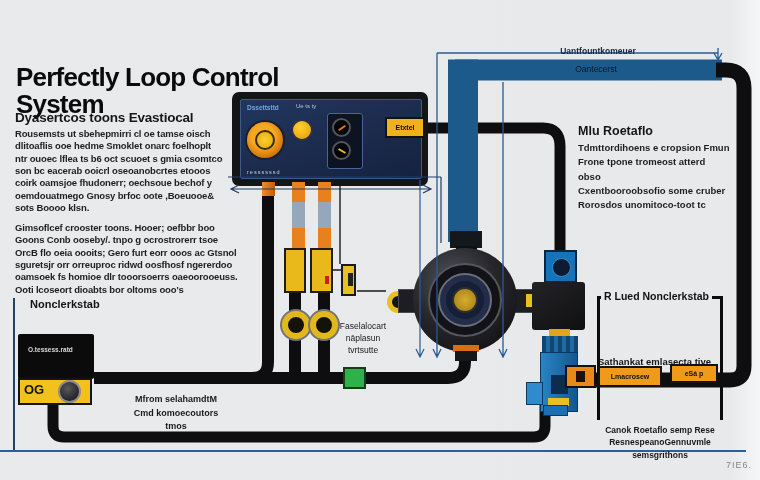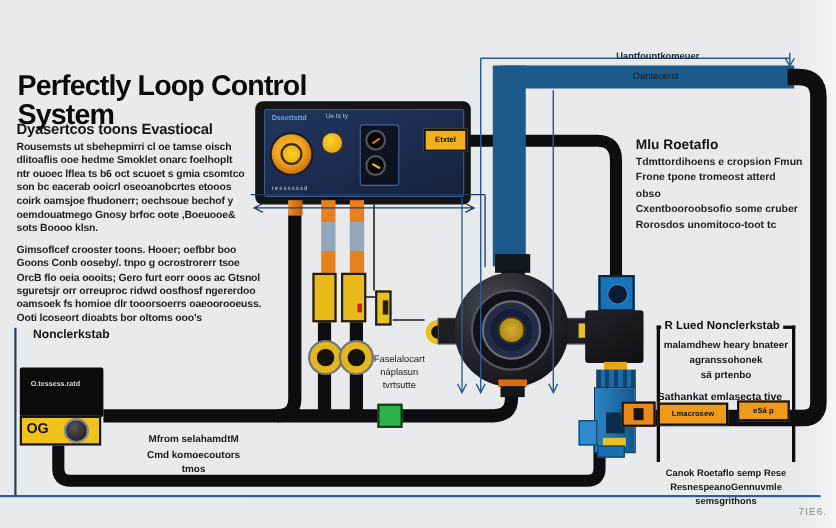--- a/index.html
+++ b/index.html
@@ -180,23 +180,20 @@
     <path d="M 420 180 L 420 356 M 416 349 L 420 357 L 424 349" fill="none" stroke="#2a5a96" stroke-width="1.2"></path>
     <path d="M 228 177 L 441 177 M 441 177 L 441 243" fill="none" stroke="#223c66" stroke-width="1.2"></path>
     <path d="M 232 189 L 430 189 M 239 185 L 231 189 L 239 193 M 423 185 L 431 189 L 423 193" fill="none" stroke="#223c66" stroke-width="1.2"></path>
     <path d="M 340 186 L 340 264 M 341 270 L 332 270 M 357 291 L 386 291" fill="none" stroke="#1a1a1a" stroke-width="1.4"></path>
   </svg>
 
   <div class="t pl-above">Uantfountkomeuer</div>
   <div class="t pl-on">Oantecerst</div>
 
   <div class="t bhead">R Lued Nonclerkstab</div>
-  <div class="t bbody">malamdhew heary bnateer
-agranssohonek
-sā prtenbo</div>
   <div class="t bfoot">Sathankat emlasecta tive</div>
   <div class="t bbelow">Canok Roetaflo semp Rese
 ResnespeanoGennuvmle
 semsgrithons</div>
 
   <div class="t midnote">Faselalocart
 nāplasun
 tvrtsutte</div>
   <div class="t bottomnote">Mfrom selahamdtM
 Cmd komoecoutors

